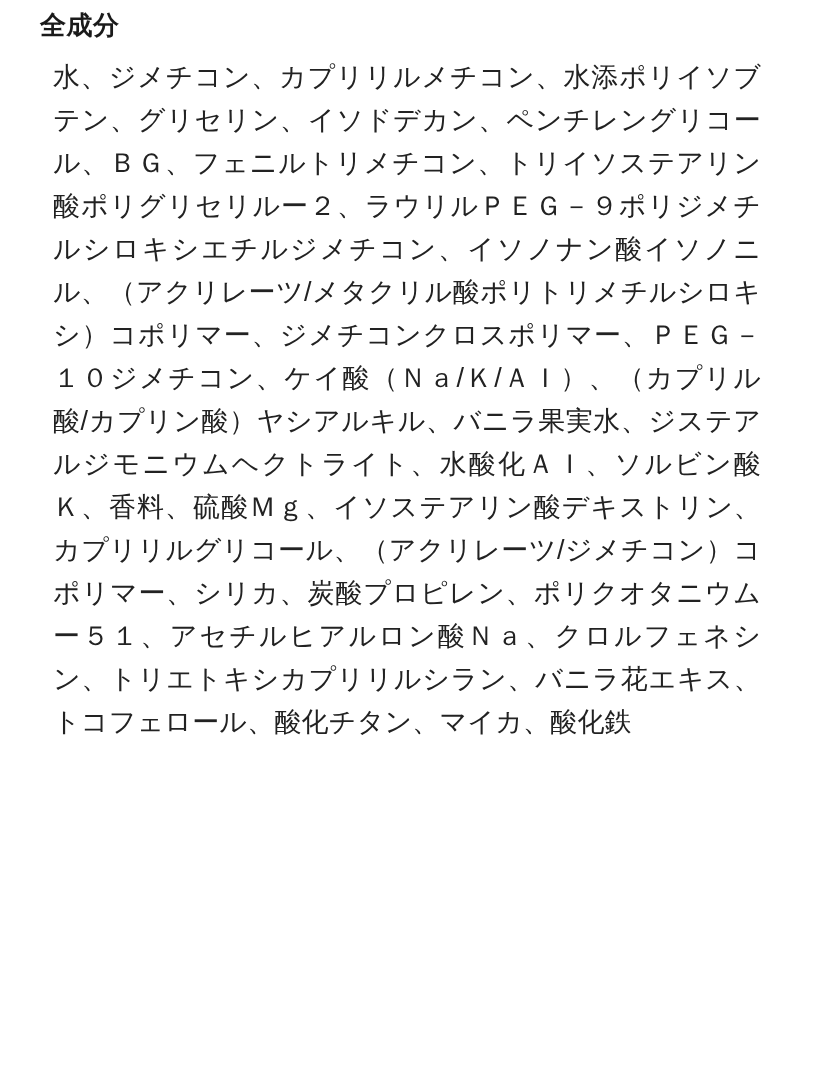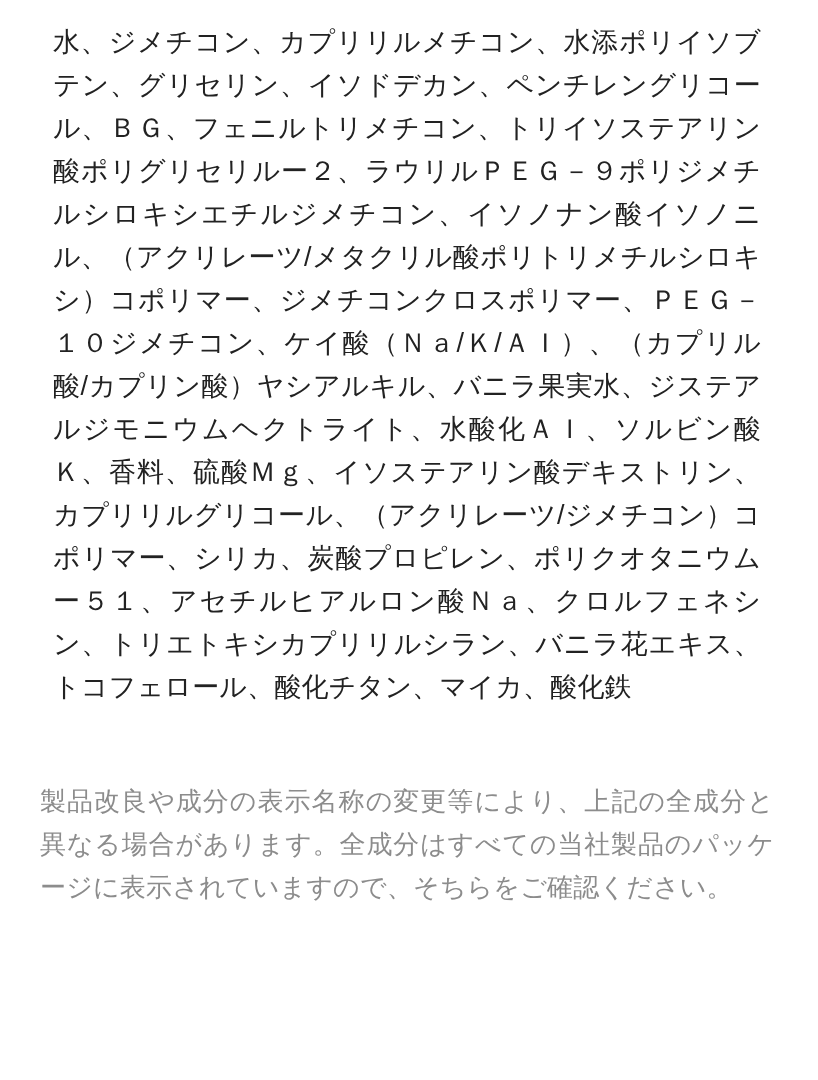--- a/index.html
+++ b/index.html
@@ -50,16 +50,16 @@
     text-align: justify;
     text-justify: inter-character;
     letter-spacing: 0.2px;
     word-break: break-all;
   }
 </style>
 </head>
 <body>
 
 <div class="page">
+  <h2 class="section-title">全成分</h2>
   <p class="ingredients-text">水、ジメチコン、カプリリルメチコン、水添ポリイソブテン、グリセリン、イソドデカン、ペンチレングリコール、ＢＧ、フェニルトリメチコン、トリイソステアリン酸ポリグリセリルー２、ラウリルＰＥＧ－９ポリジメチルシロキシエチルジメチコン、イソノナン酸イソノニル、（アクリレーツ/メタクリル酸ポリトリメチルシロキシ）コポリマー、ジメチコンクロスポリマー、ＰＥＧ－１０ジメチコン、ケイ酸（Ｎａ/Ｋ/ＡＩ）、（カプリル酸/カプリン酸）ヤシアルキル、バニラ果実水、ジステアルジモニウムヘクトライト、水酸化ＡＩ、ソルビン酸Ｋ、香料、硫酸Ｍｇ、イソステアリン酸デキストリン、カプリリルグリコール、（アクリレーツ/ジメチコン）コポリマー、シリカ、炭酸プロピレン、ポリクオタニウムー５１、アセチルヒアルロン酸Ｎａ、クロルフェネシン、トリエトキシカプリリルシラン、バニラ花エキス、トコフェロール、酸化チタン、マイカ、酸化鉄</p>
   <div class="spacer"></div>
-  <p class="note-text">製品改良や成分の表示名称の変更等により、上記の全成分と異なる場合があります。全成分はすべての当社製品のパッケージに表示されていますので、そちらをご確認ください。</p>
 </div>
 
 </body></html>

